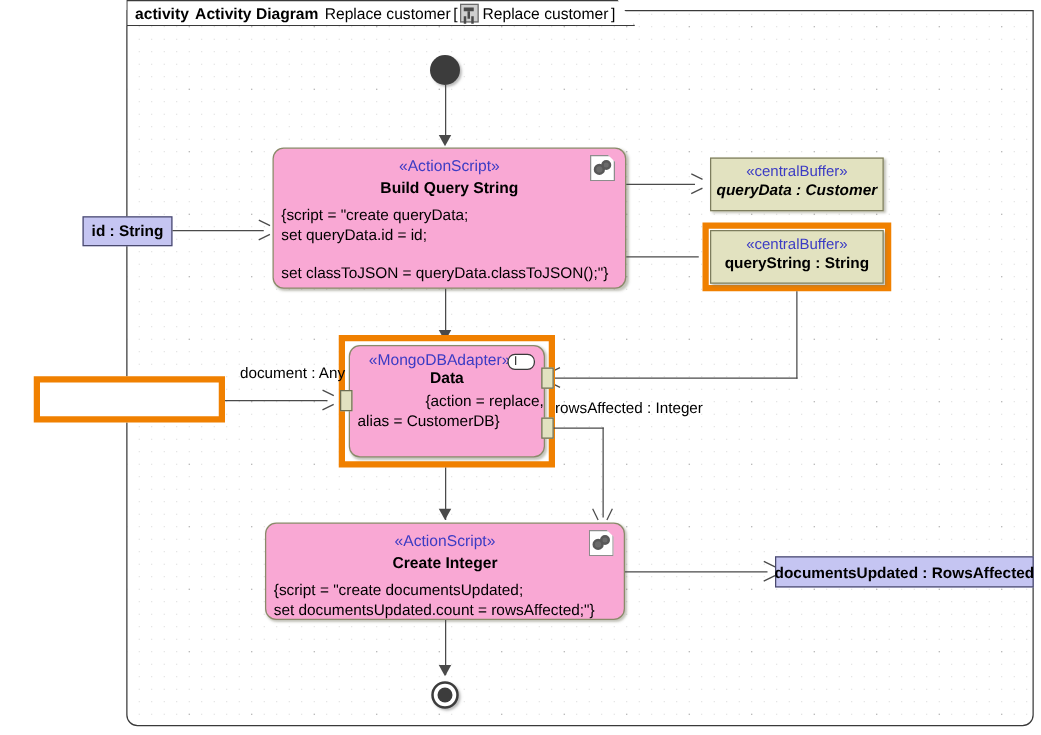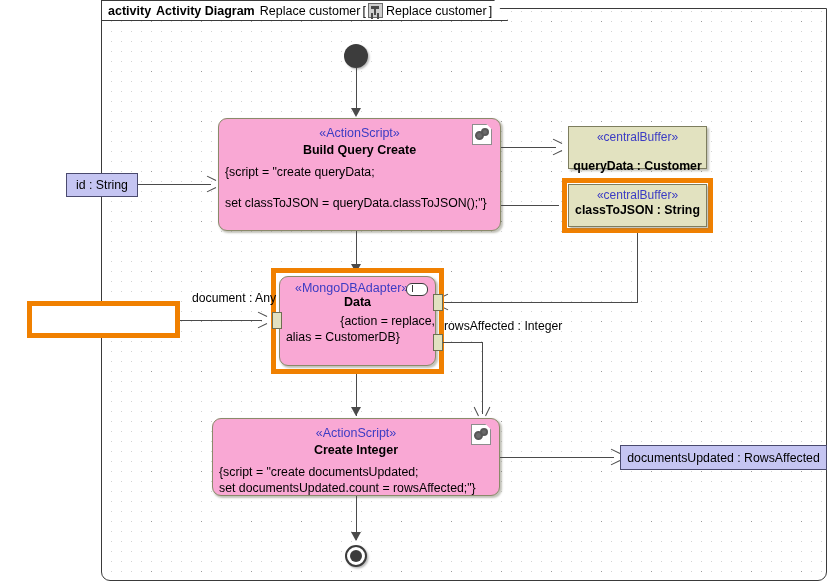--- a/index.html
+++ b/index.html
@@ -61,21 +61,21 @@
     background:#e2e2c0;border:1.2px solid #7d7d5e;
     box-shadow:1.5px 1.5px 2px rgba(120,120,100,0.45);
   }
   .buffer .stereo{font-size:12px;}
   .buffer .nodetitle{font-size:12.3px;}
 
   
   .param{
     background:#c5c5f2;border:1.2px solid #4a4a6e;
     display:flex;align-items:center;justify-content:center;
-    font-weight:normal;font-size:12.3px;color:#000;white-space:nowrap;
+    font-weight:bold;font-size:12.3px;color:#000;white-space:nowrap;
   }
 
   
   .sel{position:absolute;border:5px solid #f08000;background:#ffffff;box-sizing:border-box;}
 
   
   .gear-doc{
     position:absolute;width:18px;height:19px;
     background:#ffffff;border:1px solid #8d8d8d;
     -webkit-clip-path:polygon(0 0,72% 0,100% 26%,100% 100%,0 100%);
@@ -136,46 +136,47 @@
     <span class="nm">Replace customer</span>
     <span class="brk">]</span>
   </div>
 
   <div class="initial" style="left:344px;top:44px;"></div>
   <div class="ln lnv" style="left:355.5px;top:68px;height:44px;"></div>
   <div class="arrow-d" style="left:351px;top:108px;"></div>
 
   <div class="node action" style="left:218px;top:118px;width:283px;height:113px;">
     <div class="stereo" style="margin-top:7px;">«ActionScript»</div>
-    <div class="nodetitle" style="margin-top:3px;">Build Query Create</div>
+    <div class="nodetitle" style="margin-top:3px;">Build Query String</div>
     <div class="body-txt" style="margin-top:7px;">{script = "create queryData;</div>
+    <div class="body-txt">set queryData.id = id;</div>
     <div class="body-txt" style="margin-top:15px;">set classToJSON = queryData.classToJSON();"}</div>
     <div class="gear-doc" style="right:8px;top:5px;">
       <i class="g1"></i>
         <i class="g2"></i>
     </div>
   </div>
 
   <div class="node param" style="left:66px;top:173px;width:72px;height:24px;">
     <span>id : String</span>
   </div>
   <div class="ln lnh" style="left:138px;top:184px;width:73px;"></div>
   <div class="arrow-open-r" style="left:206px;top:179px;"></div>
 
   <div class="node buffer" style="left:568px;top:126px;width:139px;height:43px;">
     <div class="stereo" style="margin-top:3px;">«centralBuffer»</div>
-    <div class="nodetitle" style="margin-top:15px;">queryData : Customer</div>
+    <div class="nodetitle" style="margin-top:1px;font-style:italic;">queryData : Customer</div>
   </div>
   <div class="ln lnh" style="left:501px;top:147px;width:55px;"></div>
   <div class="arrow-open-r" style="left:552px;top:142px;"></div>
 
   <div class="sel" style="left:562px;top:178px;width:151px;height:55px;"></div>
   <div class="node buffer" style="left:568px;top:184px;width:139px;height:43px;">
     <div class="stereo" style="margin-top:3px;">«centralBuffer»</div>
-    <div class="nodetitle" style="margin-top:1px;">classToJSON : String</div>
+    <div class="nodetitle" style="margin-top:1px;">queryString : String</div>
   </div>
   <div class="ln lnh" style="left:501px;top:205px;width:58px;"></div>
 
   <div class="ln lnv" style="left:637px;top:233px;height:70px;"></div>
   <div class="ln lnh" style="left:443px;top:302px;width:195px;"></div>
   <div class="arrow-open-r" style="left:438px;top:297px;transform:scaleX(-1);"></div>
 
   <div class="ln lnv" style="left:355.5px;top:231px;height:42px;"></div>
   <div class="arrow-d" style="left:351px;top:264px;"></div>
 

